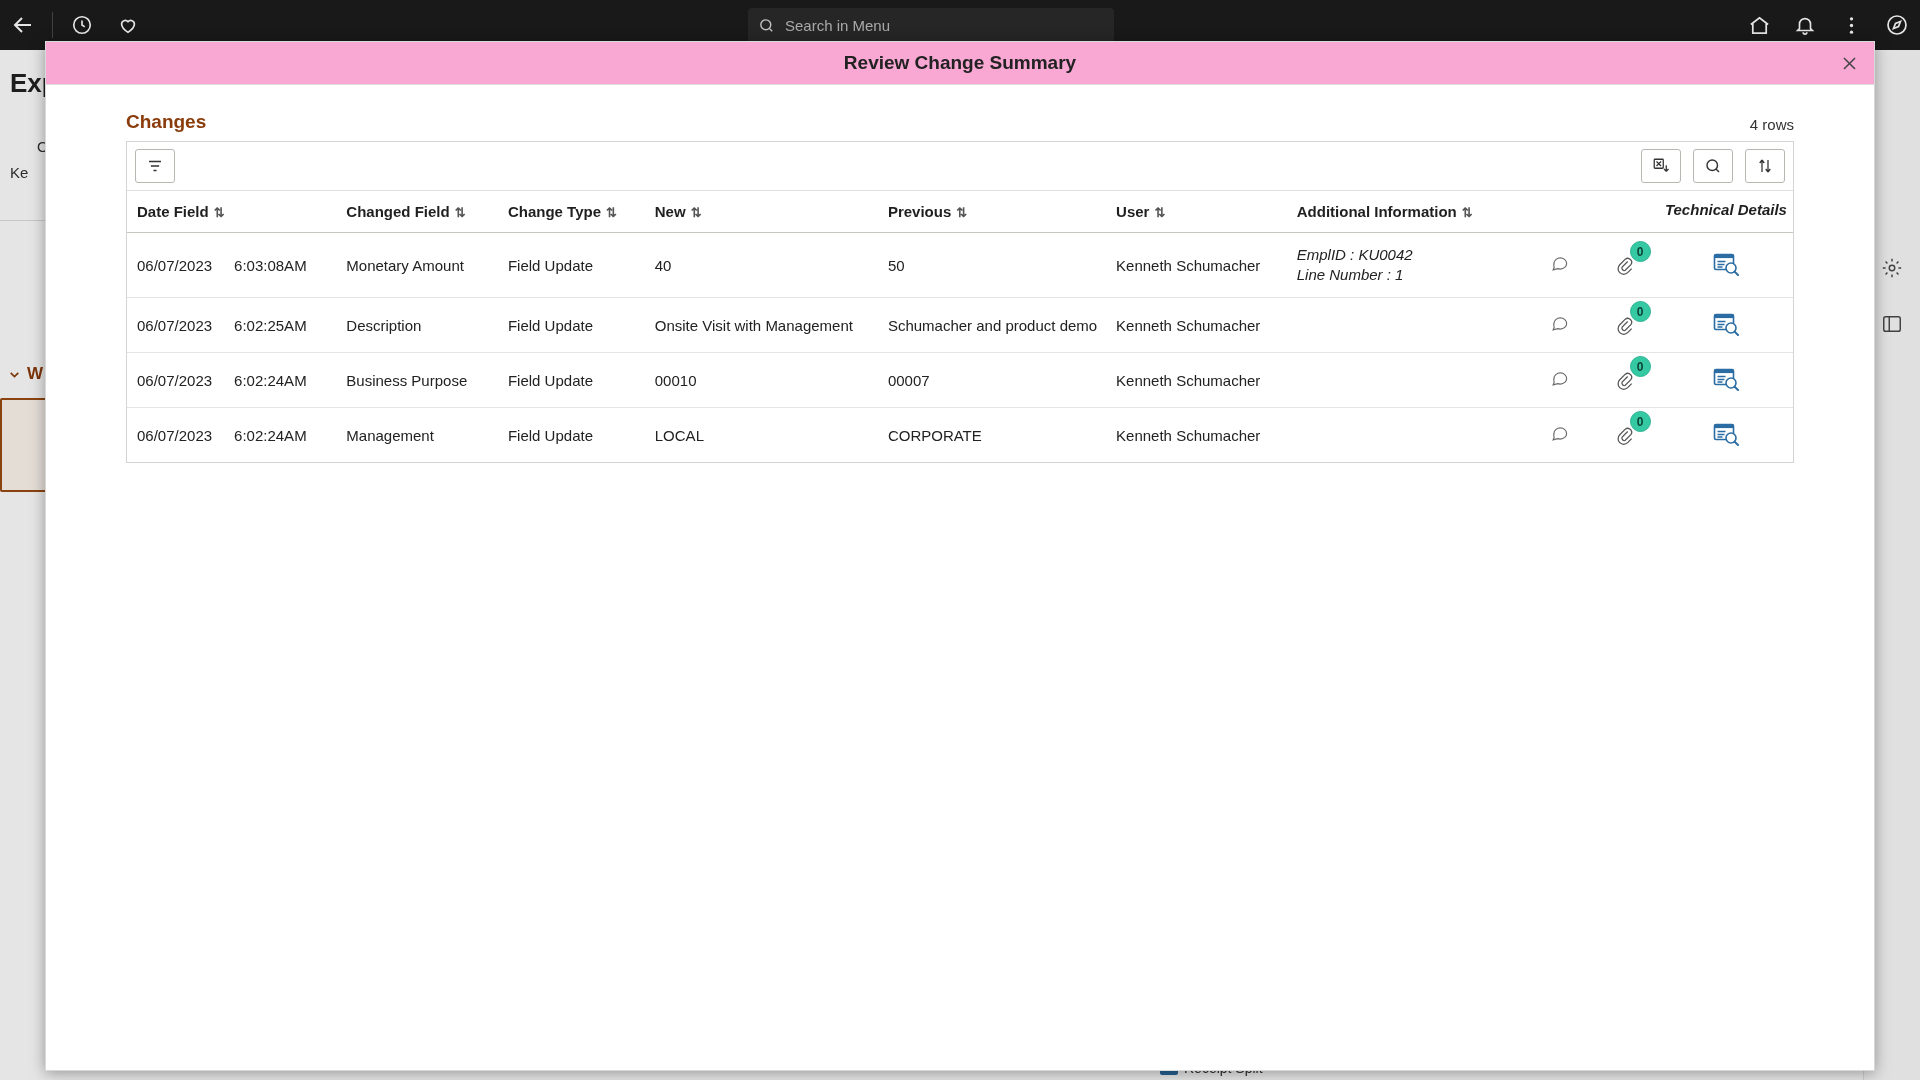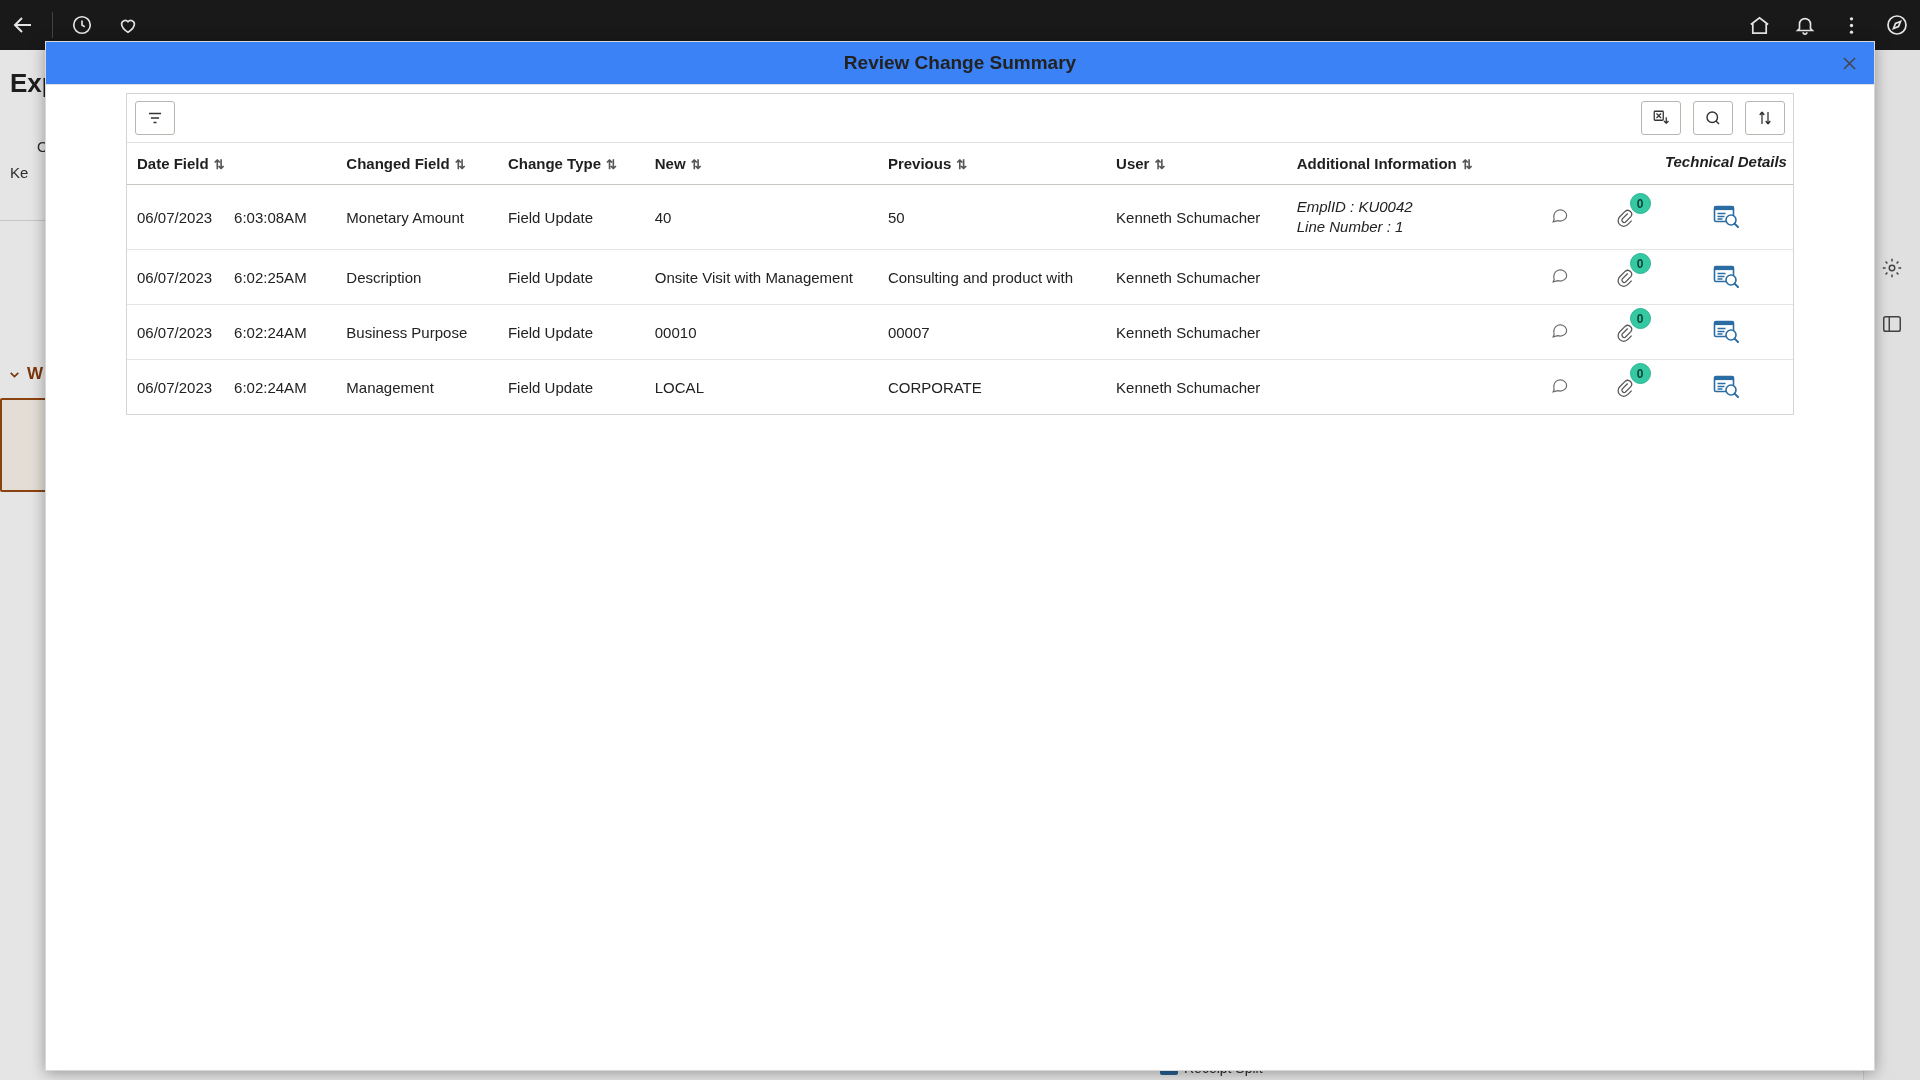--- a/index.html
+++ b/index.html
@@ -191,21 +191,21 @@
     width: 1830px;
     height: 1030px;
     background: #ffffff;
     box-shadow: 0 2px 14px rgba(0,0,0,0.35);
     border: 1px solid #d9d9d9;
     box-sizing: border-box;
   }
   .modal-header {
     position: relative;
     height: 42px;
-    background: #3b82f6;
+    background: #f9a8d4;
     border-bottom: 1px solid #e0dedb;
     display: flex;
     align-items: center;
     justify-content: center;
   }
   .modal-title {
     font-size: 19px;
     font-weight: bold;
     color: #222;
   }
@@ -374,20 +374,29 @@
         <circle cx="12" cy="12" r="9"></circle>
           <path d="M12 7v5l3 2"></path>
       </svg>
     </div>
     <div class="icon-btn">
       <svg width="22" height="22" viewBox="0 0 24 24" fill="none" stroke="currentColor" stroke-width="1.8">
         <path d="M12 20s-7-4.5-7-9a4 4 0 017-2.6A4 4 0 0119 11c0 4.5-7 9-7 9z"></path>
       </svg>
     </div>
 
+    <div class="search-wrap">
+      <span class="s-icon">
+        <svg width="17" height="17" viewBox="0 0 24 24" fill="none" stroke="currentColor" stroke-width="2">
+          <circle cx="11" cy="11" r="7"></circle>
+            <path d="M20 20l-3.5-3.5"></path>
+        </svg>
+      </span>
+      <input class="search-input" type="text" placeholder="Search in Menu" style="">
+    </div>
 
     <div class="topbar-right">
       <div class="icon-btn">
         <svg width="23" height="23" viewBox="0 0 24 24" fill="none" stroke="currentColor" stroke-width="1.8">
           <path d="M3 11l9-7 9 7"></path>
             <path d="M5 10v10h14V10"></path>
         </svg>
       </div>
       <div class="icon-btn">
         <svg width="22" height="22" viewBox="0 0 24 24" fill="none" stroke="currentColor" stroke-width="1.8">
@@ -455,20 +464,24 @@
   <div class="modal-header">
     <div class="modal-title">Review Change Summary</div>
     <div class="modal-close">
       <svg width="19" height="19" viewBox="0 0 24 24" fill="none" stroke="currentColor" stroke-width="1.9">
         <path d="M5 5l14 14M19 5L5 19"></path>
       </svg>
     </div>
   </div>
 
 
+  <div class="changes-head">
+    <div class="changes-title">Changes</div>
+    <div class="rows-count">4 rows</div>
+  </div>
 
   <div class="grid-wrap">
 
     <div class="grid-toolbar">
       <div class="tb-btn">
         <svg width="18" height="18" viewBox="0 0 24 24" fill="none" stroke="currentColor" stroke-width="1.8">
           <path d="M4 6h16M6.5 12h11M10 18h4"></path>
         </svg>
       </div>
       <div class="tb-right">
@@ -572,21 +585,21 @@
         <tr>
           <td class="col-datetime">
             <span class="dt">
               <span>06/07/2023</span>
               <span>6:02:25AM</span>
             </span>
           </td>
           <td class="col-field">Description</td>
           <td class="col-type">Field Update</td>
           <td class="col-new">Onsite Visit with Management</td>
-          <td class="col-prev">Consulting and product with</td>
+          <td class="col-prev">Schumacher and product demo</td>
           <td class="col-user">Kenneth Schumacher</td>
           <td class="col-addl"></td>
           <td class="col-note">
             <span class="note-icon">
               <svg width="19" height="19" viewBox="0 0 24 24" fill="none" stroke="currentColor" stroke-width="1.5">
                 <path d="M21 12a8 7 0 01-8 7 9 9 0 01-3.2-.55L4 20l1.3-3.2A6.8 6.8 0 015 12a8 7 0 0116 0z"></path>
               </svg>
             </span>
           </td>
           <td class="col-attach">

